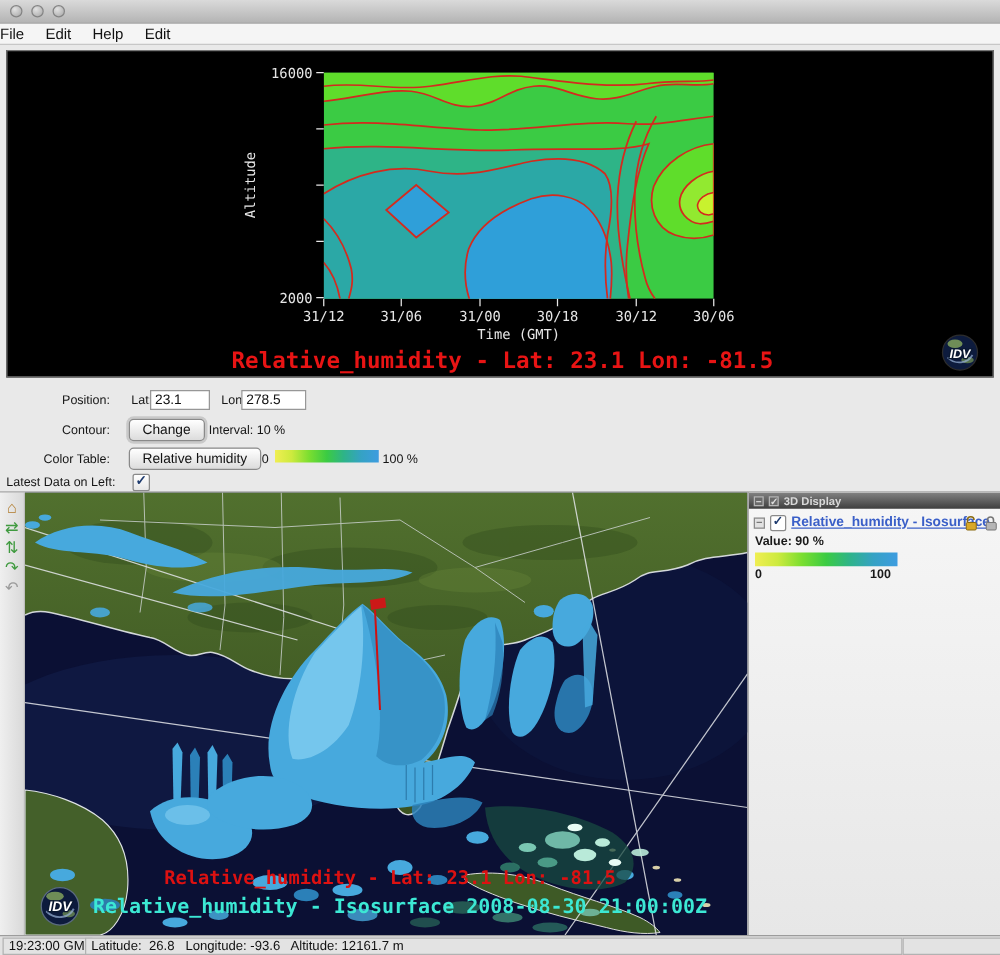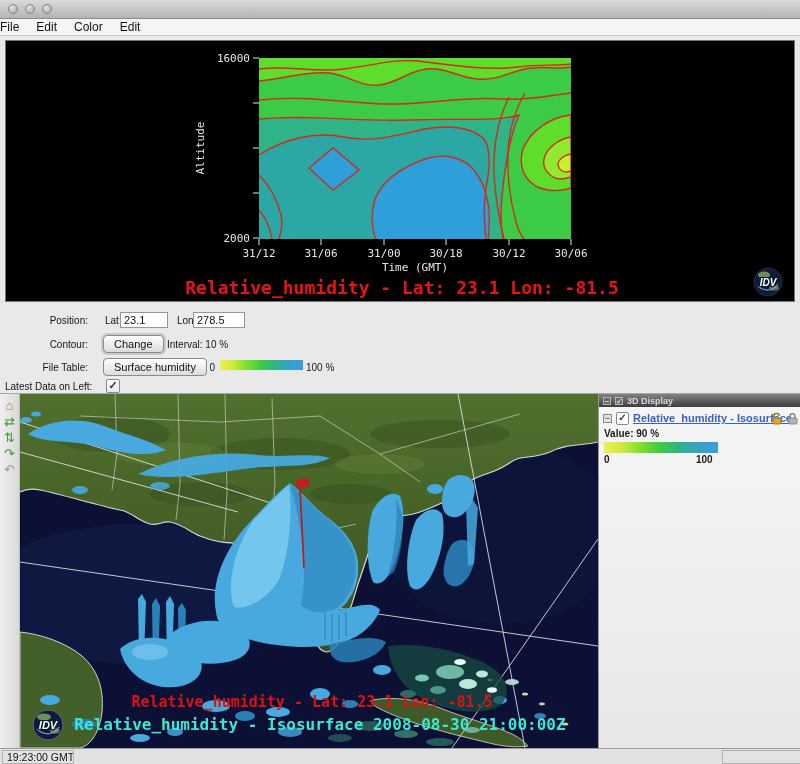--- a/index.html
+++ b/index.html
@@ -51,21 +51,21 @@
   <div class="lights">
     <span class="light"></span>
     <span class="light"></span>
     <span class="light"></span>
   </div>
 </div>
 
 <div class="menubar">
   <span class="menu">File</span>
   <span class="menu">Edit</span>
-  <span class="menu">Color</span>
+  <span class="menu">Help</span>
   <span class="menu">Edit</span>
 </div>
 
 <div class="chartpanel">
   <svg width="788" height="260">
     <defs>
       <clipPath id="plotclip">
           <rect x="0" y="0" width="312" height="181"></rect>
         </clipPath>
     </defs>
@@ -131,22 +131,22 @@
 <span class="lab r" style="left:30px;top:315px;width:58px">Position:</span>
 <span class="lab" style="left:105px;top:315px">Lat:</span>
 <input class="tf" style="left: 120px; top: 312px; width: 40px;" value="23.1">
 <span class="lab" style="left:177px;top:315px">Lon:</span>
 <input class="tf" style="left: 193px; top: 312px; width: 44px;" value="278.5">
 
 <span class="lab r" style="left:30px;top:339px;width:58px">Contour:</span>
 <button class="btn def" style="left:103px;top:335px">Change</button>
 <span class="lab" style="left:167px;top:339px">Interval: 10 %</span>
 
-<span class="lab r" style="left:20px;top:362px;width:68px">File Table:</span>
-<button class="btn" style="left:103px;top:358px">Surface humidity</button>
+<span class="lab r" style="left:20px;top:362px;width:68px">Color Table:</span>
+<button class="btn" style="left:103px;top:358px">Relative humidity</button>
 <span class="lab r" style="left:203px;top:362px;width:12px">0</span>
 <span class="grad" style="left:220px;top:360px;width:83px"></span>
 <span class="lab" style="left:306px;top:362px">100 %</span>
 
 <span class="lab" style="left:5px;top:381px">Latest Data on Left:</span>
 <span class="cb" style="left:106px;top:379px">✓</span>
 
 <div class="maptools">
   <span class="tool home">⌂</span>
   <span class="tool">⇄</span>
@@ -322,14 +322,15 @@
   <div class="legval">Value: 90 %</div>
   <div class="leggrad"></div>
   <div class="legscale">
     <span>0</span>
     <span class="max">100</span>
   </div>
 </div>
 
 <div class="status">
   <span class="seg" style="left:2px;width:62px">19:23:00 GMT</span>
+  <span class="seg" style="left:68px;width:644px">Latitude:  26.8   Longitude: -93.6   Altitude: 12161.7 m</span>
   <span class="seg" style="left:722px;width:70px"></span>
 </div>
 
 </body></html>

